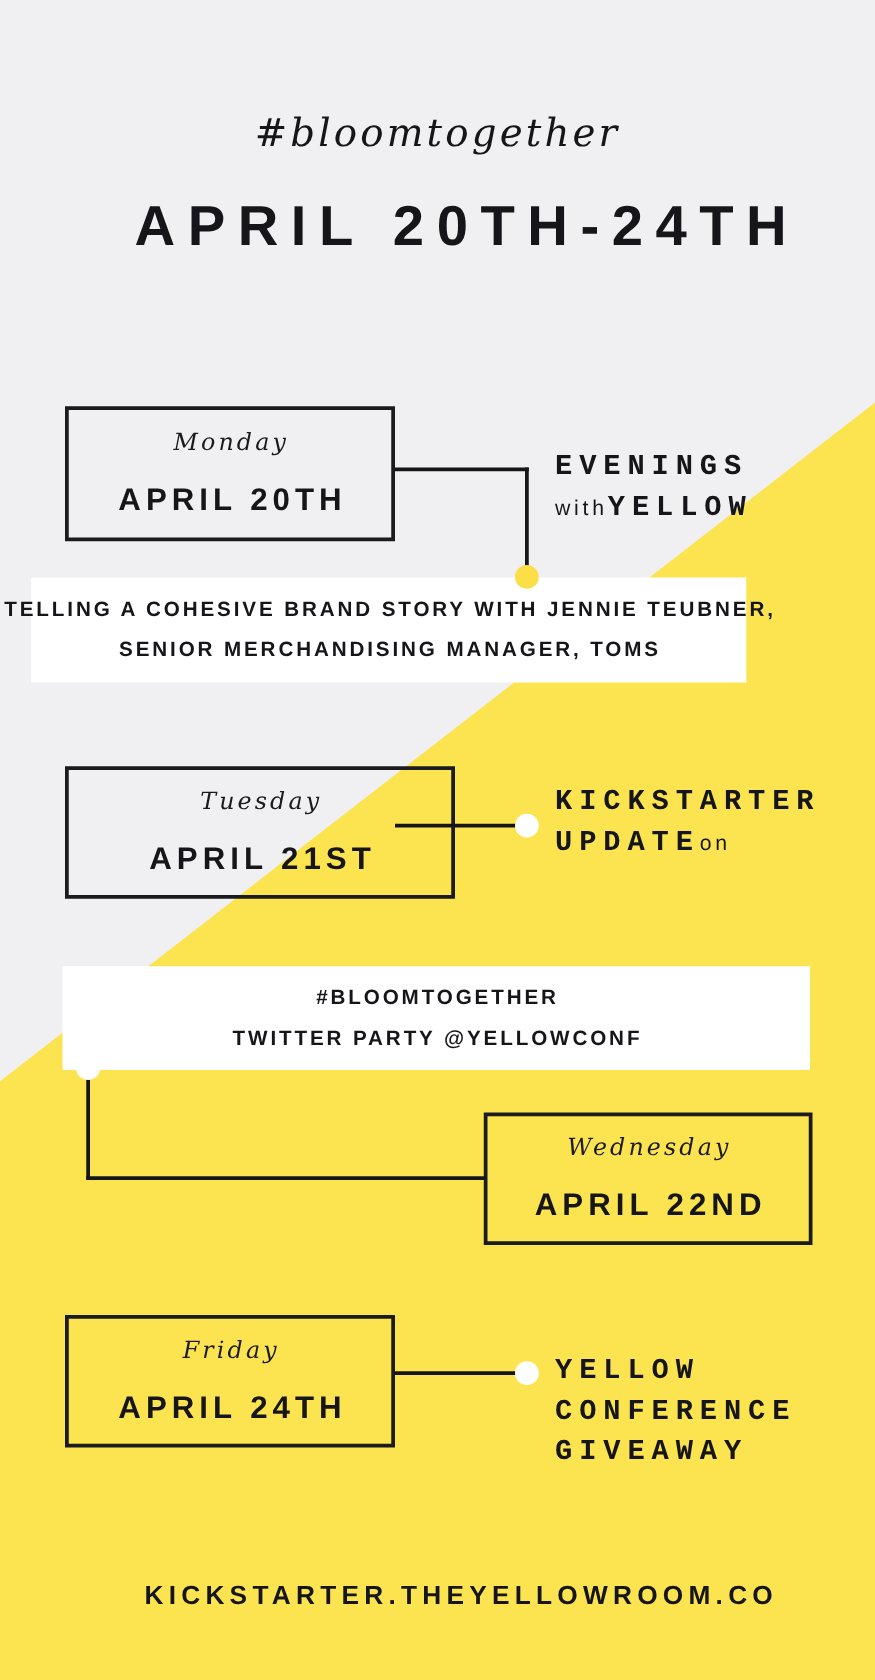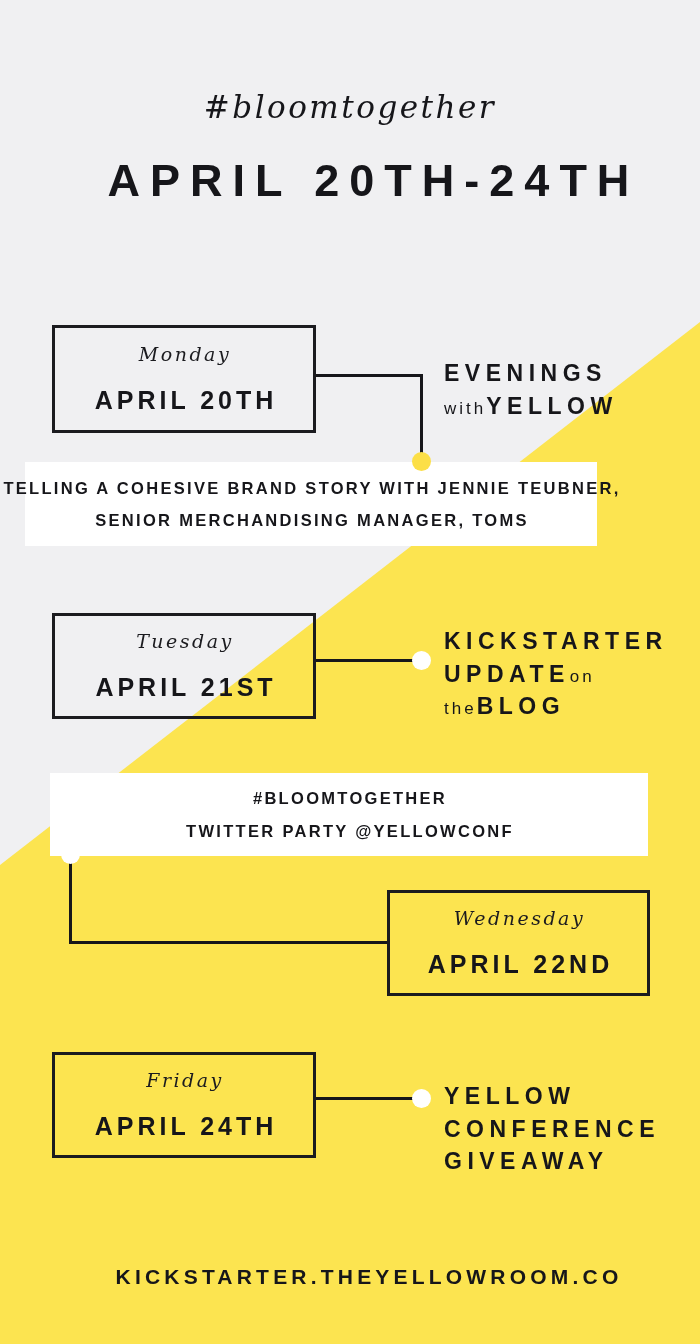--- a/index.html
+++ b/index.html
@@ -83,21 +83,21 @@
     margin-top: 24px;
     font-family: "Liberation Sans", sans-serif;
     font-weight: 700;
     font-size: 25px;
     letter-spacing: 4px;
     color: #16161a;
     line-height: 1;
     text-indent: 4px;
   }
   .box-mon  { left: 52px;  top: 325px;  width: 264px; height: 108px; background: #f0f0f2; }
-  .box-tue  { left: 52px;  top: 613px;  width: 264px; height: 106px; background: transparent; }
+  .box-tue  { left: 52px;  top: 613px;  width: 312px; height: 106px; background: transparent; }
   .box-wed  { left: 387px; top: 890px;  width: 263px; height: 106px; background: transparent; }
   .box-fri  { left: 52px;  top: 1052px; width: 264px; height: 106px; background: transparent; }
 
   
   .conn {
     position: absolute;
     z-index: 6;
     background: #16161a;
   }
   .conn-h { height: 3px; }
@@ -139,20 +139,21 @@
   }
   .sidelabel .ln {
     display: block;
     white-space: nowrap;
     line-height: 1.42;
   }
   .sl-big {
     font-weight: 700;
     font-size: 23px;
     letter-spacing: 5.5px;
+    font-family: Liberation Mono, monospace;
   }
   .sl-small {
     font-weight: 400;
     font-size: 17px;
     letter-spacing: 3px;
   }
   .lbl-mon { left: 444px; top: 357px; }
   .lbl-tue { left: 444px; top: 625px; }
   .lbl-fri { left: 444px; top: 1080px; }
 
@@ -228,21 +229,20 @@
 
   <div class="daybox box-tue">
     <div class="weekday">Tuesday</div>
     <div class="date">APRIL 21ST</div>
   </div>
   <div class="conn conn-h c-tue-h"></div>
   <div class="dot dot-white d-tue"></div>
   <div class="sidelabel lbl-tue">
     <span class="ln sl-big">KICKSTARTER</span>
     <span class="ln"><span class="sl-big">UPDATE</span><span class="sl-small">on</span></span>
-    <span class="ln"><span class="sl-small">the</span><span class="sl-big">BLOG</span></span>
   </div>
 
   <div class="banner banner-twt">
     <div class="bl">#BLOOMTOGETHER</div>
     <div class="bl">TWITTER PARTY @YELLOWCONF</div>
   </div>
   <div class="dot dot-white d-wed"></div>
   <div class="conn conn-v c-wed-v"></div>
   <div class="conn conn-h c-wed-h"></div>
   <div class="daybox box-wed">

